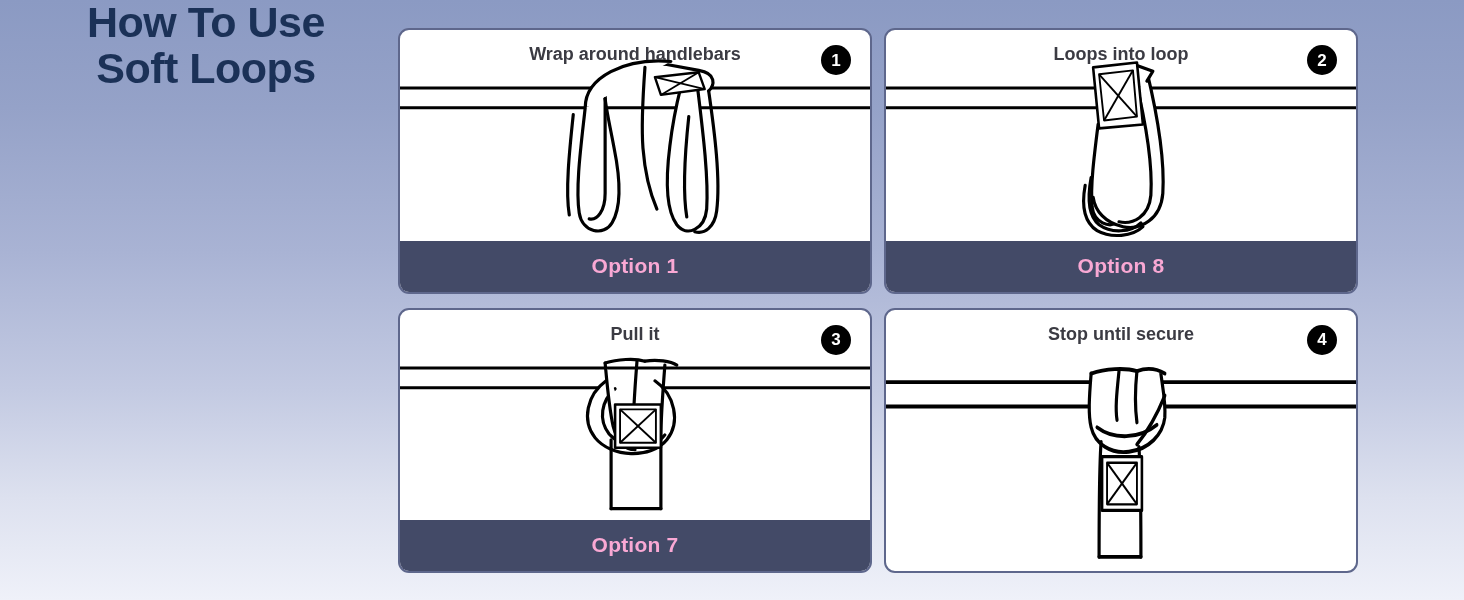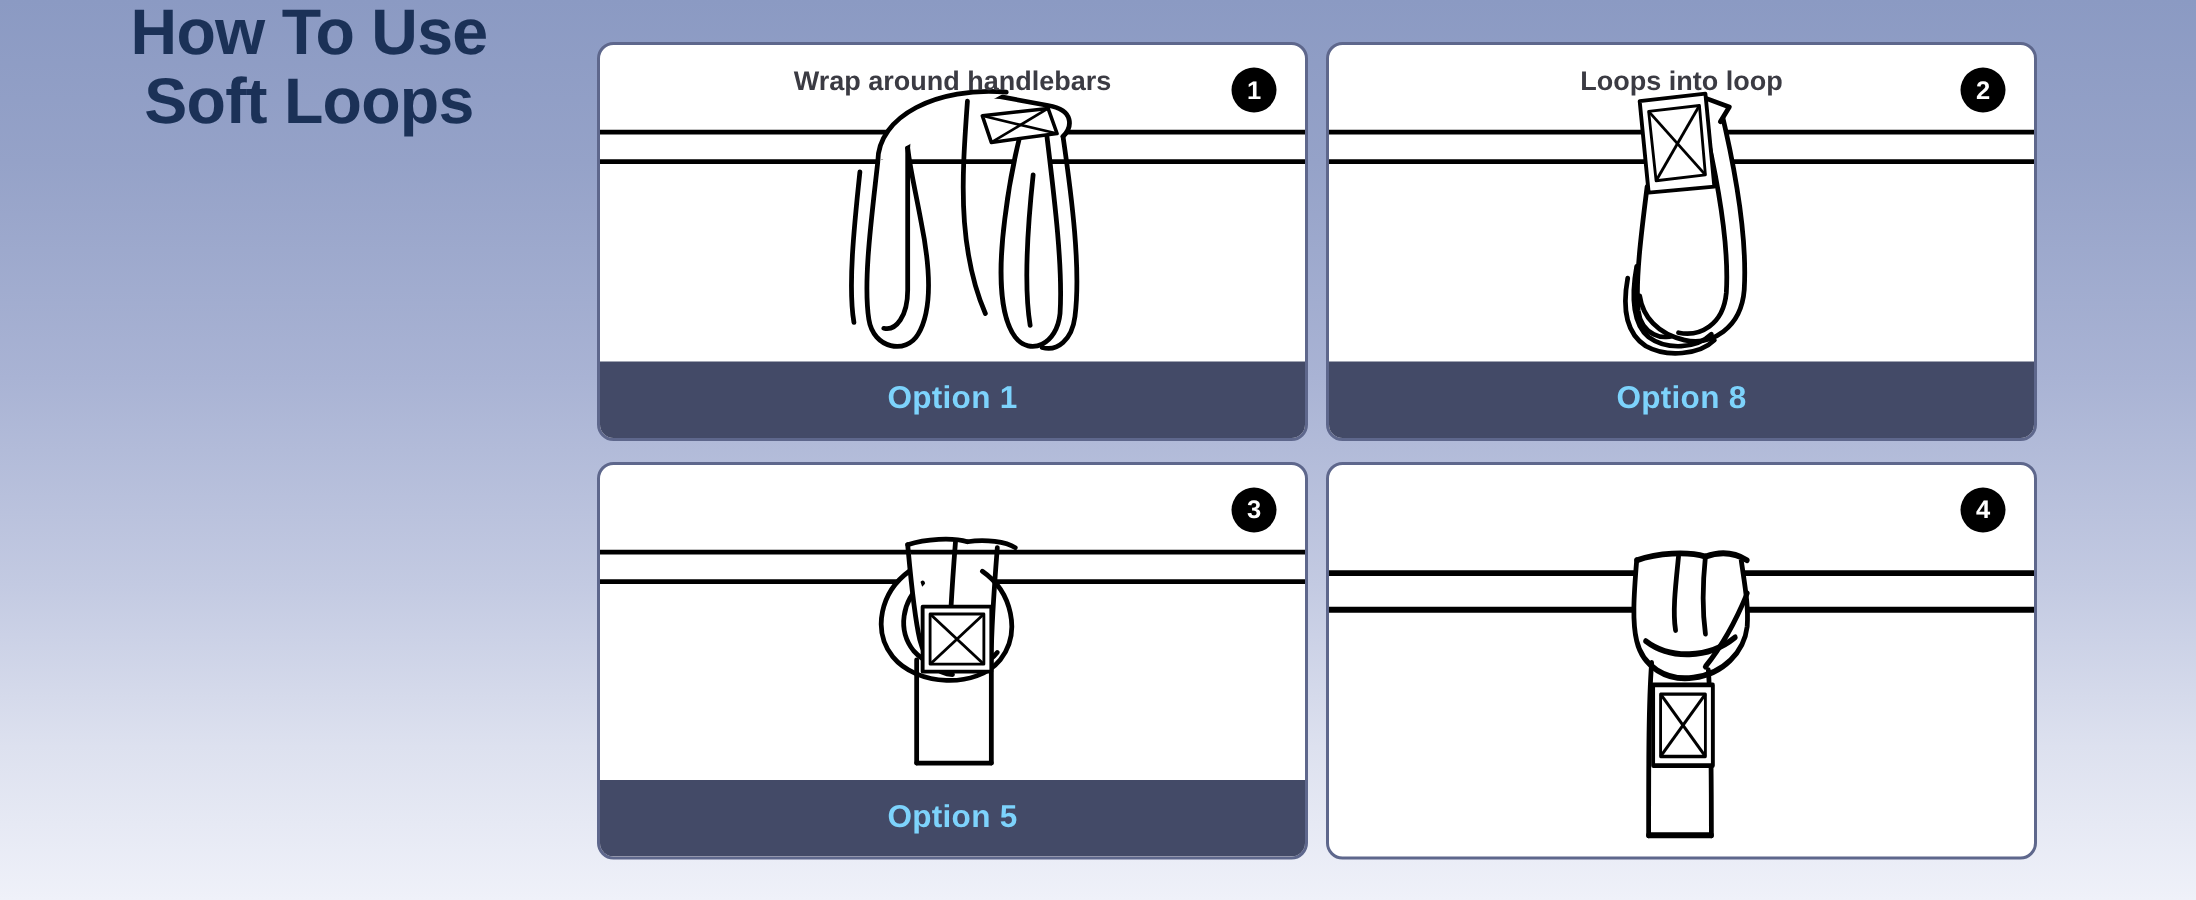--- a/index.html
+++ b/index.html
@@ -112,21 +112,21 @@
   }
   .card-art svg {
     display: block;
     width: 100%;
     height: 100%;
   }
 
   .card-footer {
     flex: 0 0 auto;
     background: #434a67;
-    color: #7dd3fc;
+    color: #f9a8d4;
     font-size: 21px;
     font-weight: bold;
     text-align: center;
     padding: 13px 0 14px 0;
     letter-spacing: 0.2px;
   }
 </style>
 </head>
 <body>
 
@@ -234,23 +234,24 @@
             </g>
 
             <g stroke="#000000" stroke-width="2.6" stroke-linejoin="round">
               <rect x="216" y="96" width="46" height="44" fill="#ffffff"></rect>
               <rect x="221" y="101" width="36" height="34" fill="#ffffff" stroke-width="1.9"></rect>
               <line x1="221" y1="101" x2="257" y2="135" stroke-width="1.9"></line>
               <line x1="257" y1="101" x2="221" y2="135" stroke-width="1.9"></line>
             </g>
           </svg>
         </div>
+        <div class="card-title">Pull it</div>
         <div class="step-badge">3</div>
       </div>
-      <div class="card-footer">Option 5</div>
+      <div class="card-footer">Option 7</div>
     </div>
 
     <div class="step-card">
       <div class="card-body">
         <div class="card-art">
           <svg viewBox="0 0 472 214" preserveAspectRatio="none" xmlns="http://www.w3.org/2000/svg">
             <g fill="none" stroke="#000000" stroke-width="3.2" stroke-linecap="round" stroke-linejoin="round">
               <line x1="0" y1="59" x2="472" y2="59"></line>
               <line x1="0" y1="79" x2="472" y2="79"></line>
 
@@ -270,18 +271,19 @@
             </g>
 
             <g stroke="#000000" stroke-width="2.6" stroke-linejoin="round">
               <rect x="217" y="120" width="40" height="44" fill="#ffffff"></rect>
               <rect x="222" y="125" width="30" height="34" fill="#ffffff" stroke-width="1.9"></rect>
               <line x1="222" y1="125" x2="252" y2="159" stroke-width="1.9"></line>
               <line x1="252" y1="125" x2="222" y2="159" stroke-width="1.9"></line>
             </g>
           </svg>
         </div>
+        <div class="card-title">Stop until secure</div>
         <div class="step-badge">4</div>
       </div>
     </div>
 
   </div>
 </div>
 
 </body></html>

